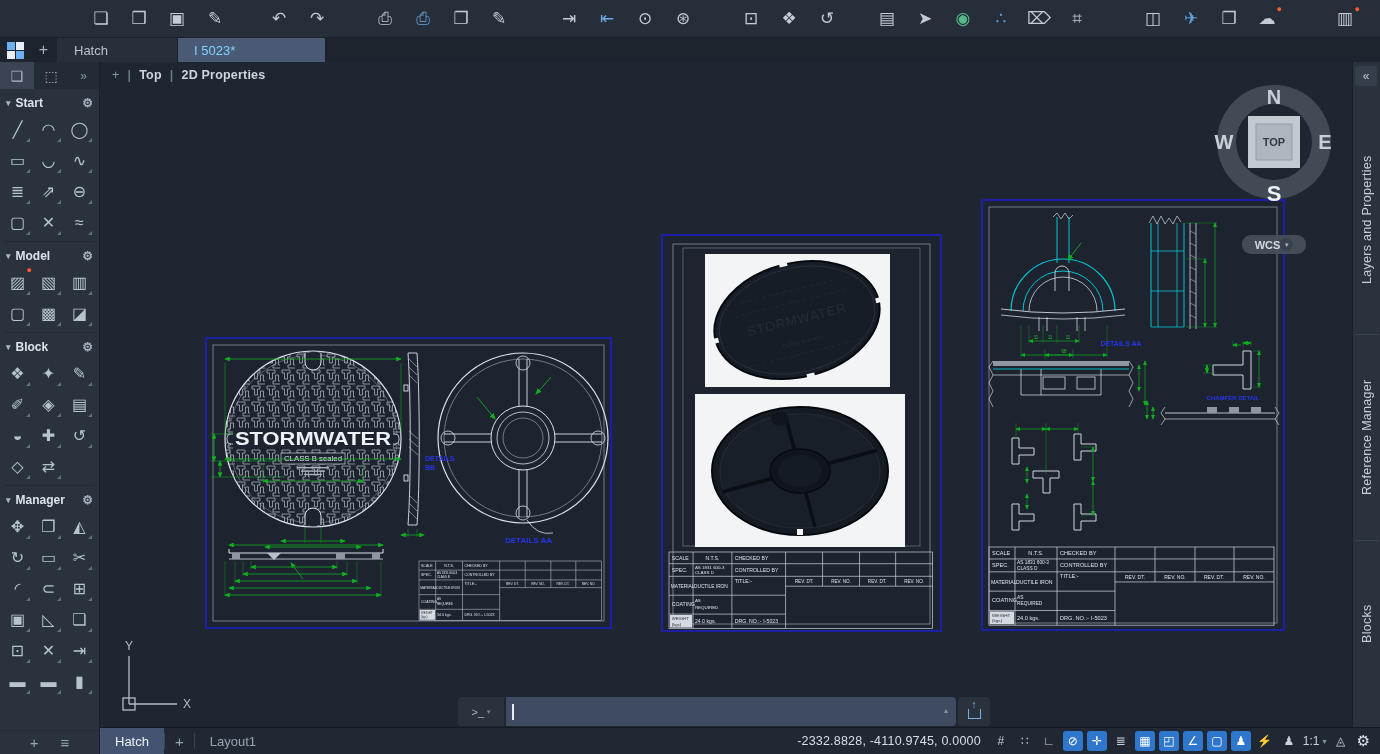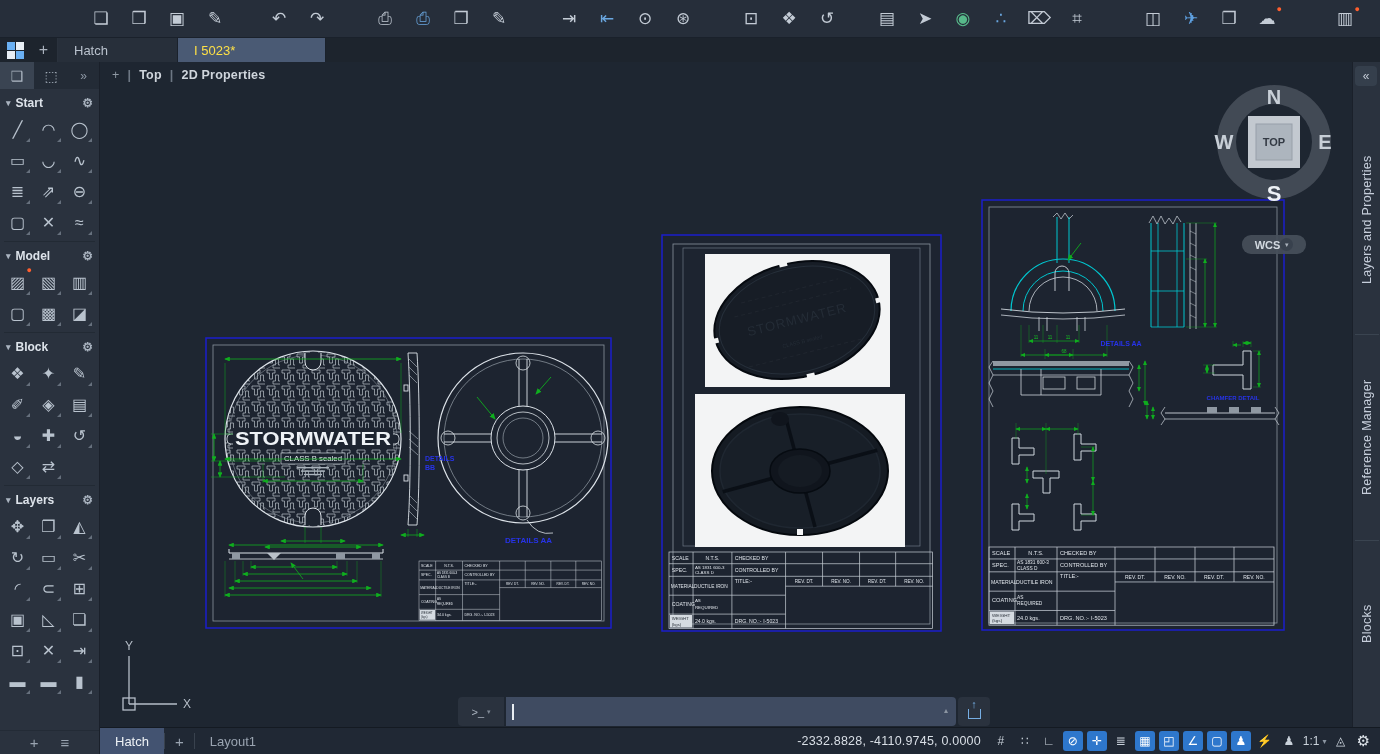--- a/index.html
+++ b/index.html
@@ -18,21 +18,21 @@
   .tabbar{left:0;top:38px;width:1380px;height:24px;background:#1d242d;display:flex;align-items:stretch;}
   .grid-ico{width:30px;display:flex;align-items:center;justify-content:center;}
   .grid-ico .gi{display:grid;grid-template-columns:8px 8px;grid-template-rows:8px 8px;gap:1px;}
   .grid-ico .gi i{display:block;}
   .gi i:nth-child(1){background:#6ab0f3;}
   .gi i:nth-child(2){background:#e8eef5;}
   .gi i:nth-child(3){background:#e8eef5;}
   .gi i:nth-child(4){background:#6ab0f3;}
   .tab-plus{width:28px;display:flex;align-items:center;justify-content:center;color:#aab2bd;font-size:16px;border-right:1px solid #2a323d;}
   .doc-tab{display:flex;align-items:center;padding:0 16px;font-size:13px;color:#b9c2cd;background:#272f3a;border-right:1px solid #1a212b;min-width:120px;}
-  .doc-tab.active{background:#4a5a74;color:#fde047;min-width:148px;}
+  .doc-tab.active{background:#4a5a74;color:#7dd3fc;min-width:148px;}
 
   
   .palette{left:0;top:62px;width:100px;height:692px;background:#2a323e;border-right:1px solid #1a202a;display:flex;flex-direction:column;overflow:hidden;}
   .pal-tabs{display:flex;align-items:center;height:27px;background:#232b36;}
   .pal-tab{width:34px;height:27px;display:flex;align-items:center;justify-content:center;color:#aeb8c4;font-size:14px;}
   .pal-tab.active{background:#3a4452;}
   .pal-more{flex:1;text-align:center;color:#8f99a6;font-size:12px;}
   .pal-head{display:flex;align-items:center;height:22px;padding:0 6px;color:#dde3ea;font-size:12px;font-weight:bold;gap:5px;margin-top:3px;}
   .pal-head .car{font-size:9px;color:#aab4c0;}
   .pal-head .gear{margin-left:auto;font-size:12px;color:#aab4c0;}
@@ -917,21 +917,21 @@
 
       <div class="pt">
           <span>⇄</span>
           <span class="badge"></span>
         </div>
     </div>
     <div class="pal-sep"></div>
 
     <div class="pal-head">
       <span class="car">▾</span>
-      <span>Layers</span>
+      <span>Manager</span>
       <span class="gear">⚙</span>
     </div>
     <div class="pal-grid">
       <div class="pt">
           <span>✥</span>
           <span class="badge"></span>
         </div>
 
       <div class="pt">
           <span>❐</span>

